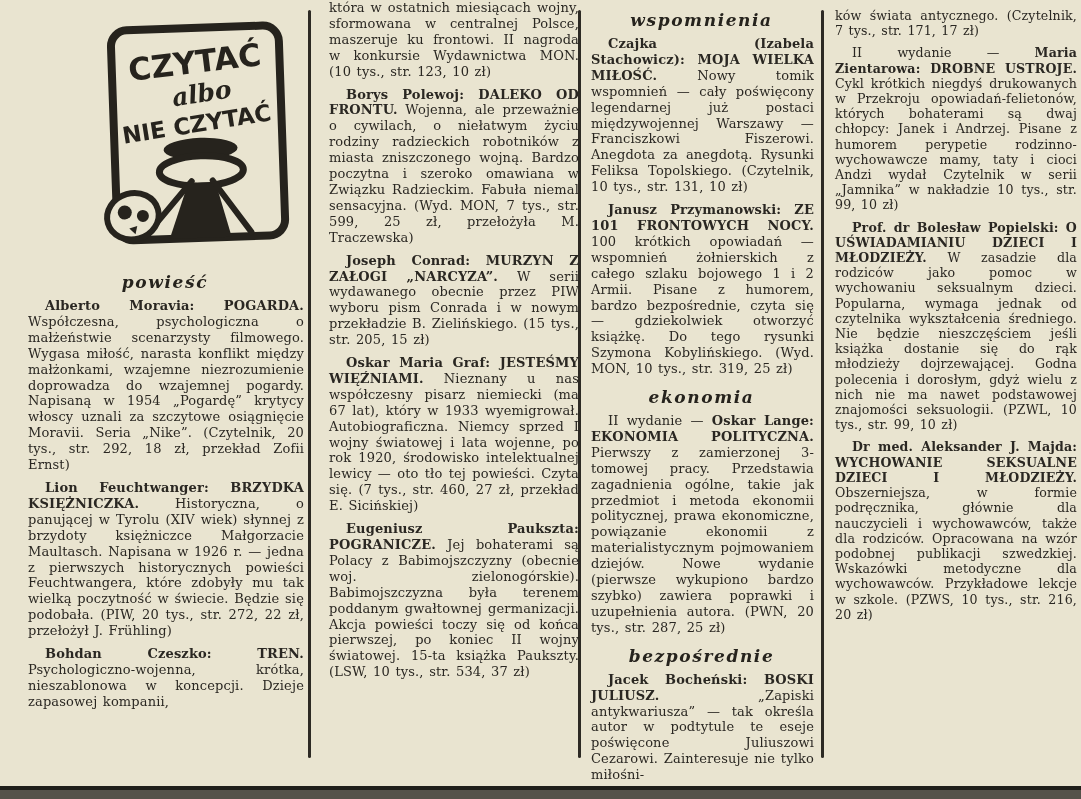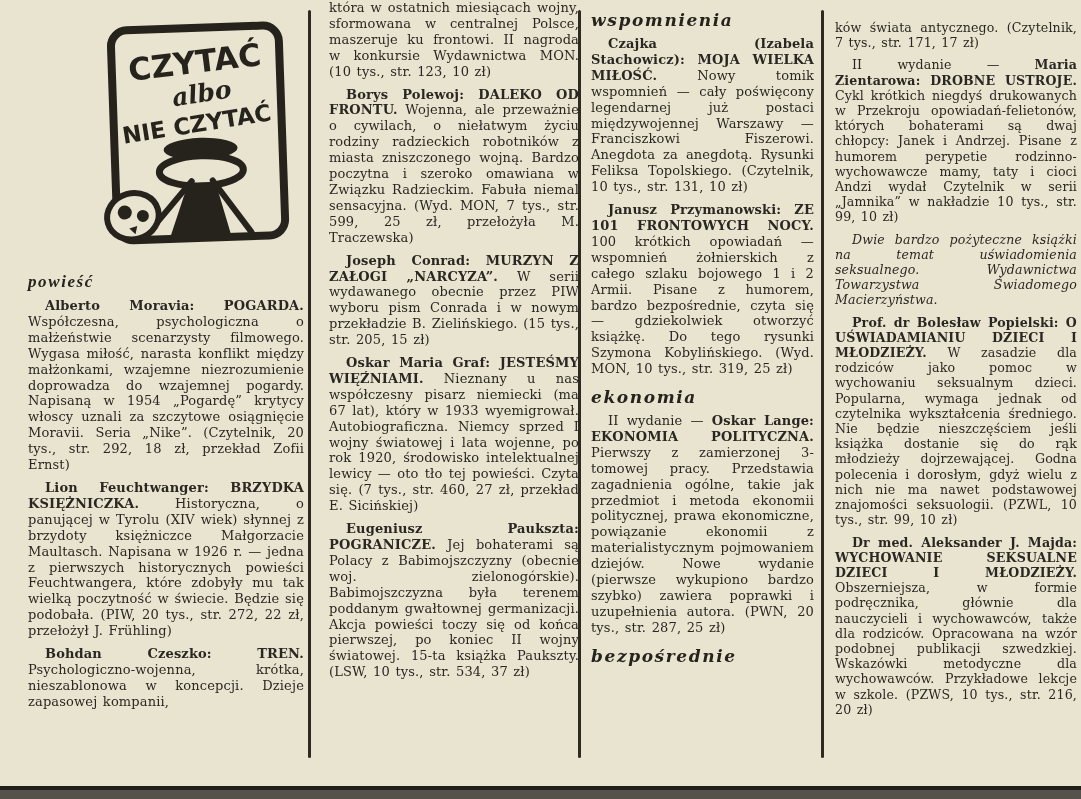--- a/index.html
+++ b/index.html
@@ -7,43 +7,43 @@
     position:relative; width:1081px; height:799px; overflow:hidden;
     background:linear-gradient(160deg,#ebe6d3 0%,#e9e4d0 45%,#e3decא 100%);
     background-color:#e9e4d0;
     font-family:"DejaVu Serif","Liberation Serif",serif;
     color:#2a2722;
   }
   .col { position:absolute; top:0; }
   .col-1 { left:28px;  width:276px; padding-top:14px; }
   .col-2 { left:329px; width:250px; }
   .col-3 { left:591px; width:223px; padding-top:8px; }
-  .col-4 { left:835px; width:242px; padding-top:20px; }
+  .col-4 { left:835px; width:242px; padding-top:8px; }
 
   .divider { position:absolute; top:10px; width:3px; height:748px; background:#2d2a24; border-radius:2px; }
   .divider.d1 { left:308px; }
   .divider.d2 { left:578px; }
   .divider.d3 { left:821px; }
 
   .review {
     margin:0 0 7px 0; font-size:13px; line-height:15.9px;
     text-align:justify; text-indent:17px; letter-spacing:.15px; word-spacing:1.2px;
   }
   .col-4 .review { font-size:12.6px; line-height:15.2px; }
   .review.noindent { text-indent:0; }
   .review.italic { font-style:italic; }
   .review b { font-weight:bold; }
 
   .section-header {
     font-size:17px; font-weight:bold; font-style:italic;
-    text-align:left; letter-spacing:1.6px;
+    text-align:center; letter-spacing:1.6px;
     margin:10px 2px 6px 0; color:#26231d;
   }
   .col-3 .section-header:first-child { margin-top:2px; }
-  .col-1 .section-header { margin-top:16px;font-family:Liberation Serif, serif; }
+  .col-1 .section-header { margin-top:16px; }
 
   .logo-wrap { width:208px; margin:4px 0 0 64px; }
   .logo-wrap svg { display:block; }
 
   .bottom-edge {
     position:absolute; left:0; top:786px; width:1081px; height:13px;
     background:#54524a; border-top:4px solid #201f1a; box-sizing:border-box;
   }
 </style>
 </head>
@@ -95,23 +95,23 @@
       <p class="review"><b>Oskar Maria Graf: JESTEŚMY WIĘŹNIAMI.</b><span> Nieznany u nas współczesny pisarz niemiecki (ma 67 lat), który w 1933 wyemigrował. Autobiograficzna. Niemcy sprzed I wojny światowej i lata wojenne, po rok 1920, środowisko intelektualnej lewicy — oto tło tej powieści. Czyta się. (7 tys., str. 460, 27 zł, przekład E. Sicińskiej)</span></p>
       <p class="review"><b>Eugeniusz Paukszta: POGRANICZE.</b><span> Jej bohaterami są Polacy z Babimojszczyzny (obecnie woj. zielonogórskie). Babimojszczyzna była terenem poddanym gwałtownej germanizacji. Akcja powieści toczy się od końca pierwszej, po koniec II wojny światowej. 15-ta książka Paukszty. (LSW, 10 tys., str. 534, 37 zł)</span></p>
     </div>
   <div class="col col-3">
       <div class="section-header">wspomnienia</div>
       <p class="review"><b>Czajka (Izabela Stachowicz): MOJA WIELKA MIŁOŚĆ.</b><span> Nowy tomik wspomnień — cały poświęcony legendarnej już postaci międzywojennej Warszawy — Franciszkowi Fiszerowi. Anegdota za anegdotą. Rysunki Feliksa Topolskiego. (Czytelnik, 10 tys., str. 131, 10 zł)</span></p>
       <p class="review"><b>Janusz Przymanowski: ZE 101 FRONTOWYCH NOCY.</b><span> 100 krótkich opowiadań — wspomnień żołnierskich z całego szlaku bojowego 1 i 2 Armii. Pisane z humorem, bardzo bezpośrednie, czyta się — gdziekolwiek otworzyć książkę. Do tego rysunki Szymona Kobylińskiego. (Wyd. MON, 10 tys., str. 319, 25 zł)</span></p>
       <div class="section-header">ekonomia</div>
       <p class="review"><span>II wydanie — </span><b>Oskar Lange: EKONOMIA POLITYCZNA.</b><span> Pierwszy z zamierzonej 3-tomowej pracy. Przedstawia zagadnienia ogólne, takie jak przedmiot i metoda ekonomii politycznej, prawa ekonomiczne, powiązanie ekonomii z materialistycznym pojmowaniem dziejów. Nowe wydanie (pierwsze wykupiono bardzo szybko) zawiera poprawki i uzupełnienia autora. (PWN, 20 tys., str. 287, 25 zł)</span></p>
       <div class="section-header">bezpośrednie</div>
+      <p class="review"><b>Jacek Bocheński: BOSKI JULIUSZ.</b><span> „Zapiski antykwariusza” — tak określa autor w podtytule te eseje poświęcone Juliuszowi Cezarowi. Zainteresuje nie tylko miłośni-</span></p>
     </div>
   <div class="col col-4">
       <p class="review noindent"><span>ków świata antycznego. (Czytelnik, 7 tys., str. 171, 17 zł)</span></p>
       <p class="review"><span>II wydanie — </span><b>Maria Zientarowa: DROBNE USTROJE.</b><span> Cykl krótkich niegdyś drukowanych w Przekroju opowiadań-felietonów, których bohaterami są dwaj chłopcy: Janek i Andrzej. Pisane z humorem perypetie rodzinno-wychowawcze mamy, taty i cioci Andzi wydał Czytelnik w serii „Jamnika” w nakładzie 10 tys., str. 99, 10 zł)</span></p>
-      <p class="review italic"><span>Dwie bardzo pożyteczne książki na temat uświadomienia seksualnego. Wydawnictwa Towarzystwa Świadomego Macierzyństwa.</span></p>
       <p class="review"><b>Prof. dr Bolesław Popielski: O UŚWIADAMIANIU DZIECI I MŁODZIEŻY.</b><span> W zasadzie dla rodziców jako pomoc w wychowaniu seksualnym dzieci. Popularna, wymaga jednak od czytelnika wykształcenia średniego. Nie będzie nieszczęściem jeśli książka dostanie się do rąk młodzieży dojrzewającej. Godna polecenia i dorosłym, gdyż wielu z nich nie ma nawet podstawowej znajomości seksuologii. (PZWL, 10 tys., str. 99, 10 zł)</span></p>
       <p class="review"><b>Dr med. Aleksander J. Majda: WYCHOWANIE SEKSUALNE DZIECI I MŁODZIEŻY.</b><span> Obszerniejsza, w formie podręcznika, głównie dla nauczycieli i wychowawców, także dla rodziców. Opracowana na wzór podobnej publikacji szwedzkiej. Wskazówki metodyczne dla wychowawców. Przykładowe lekcje w szkole. (PZWS, 10 tys., str. 216, 20 zł)</span></p>
     </div>
 
   <div class="bottom-edge"></div>
 </div>
 
 </body></html>

